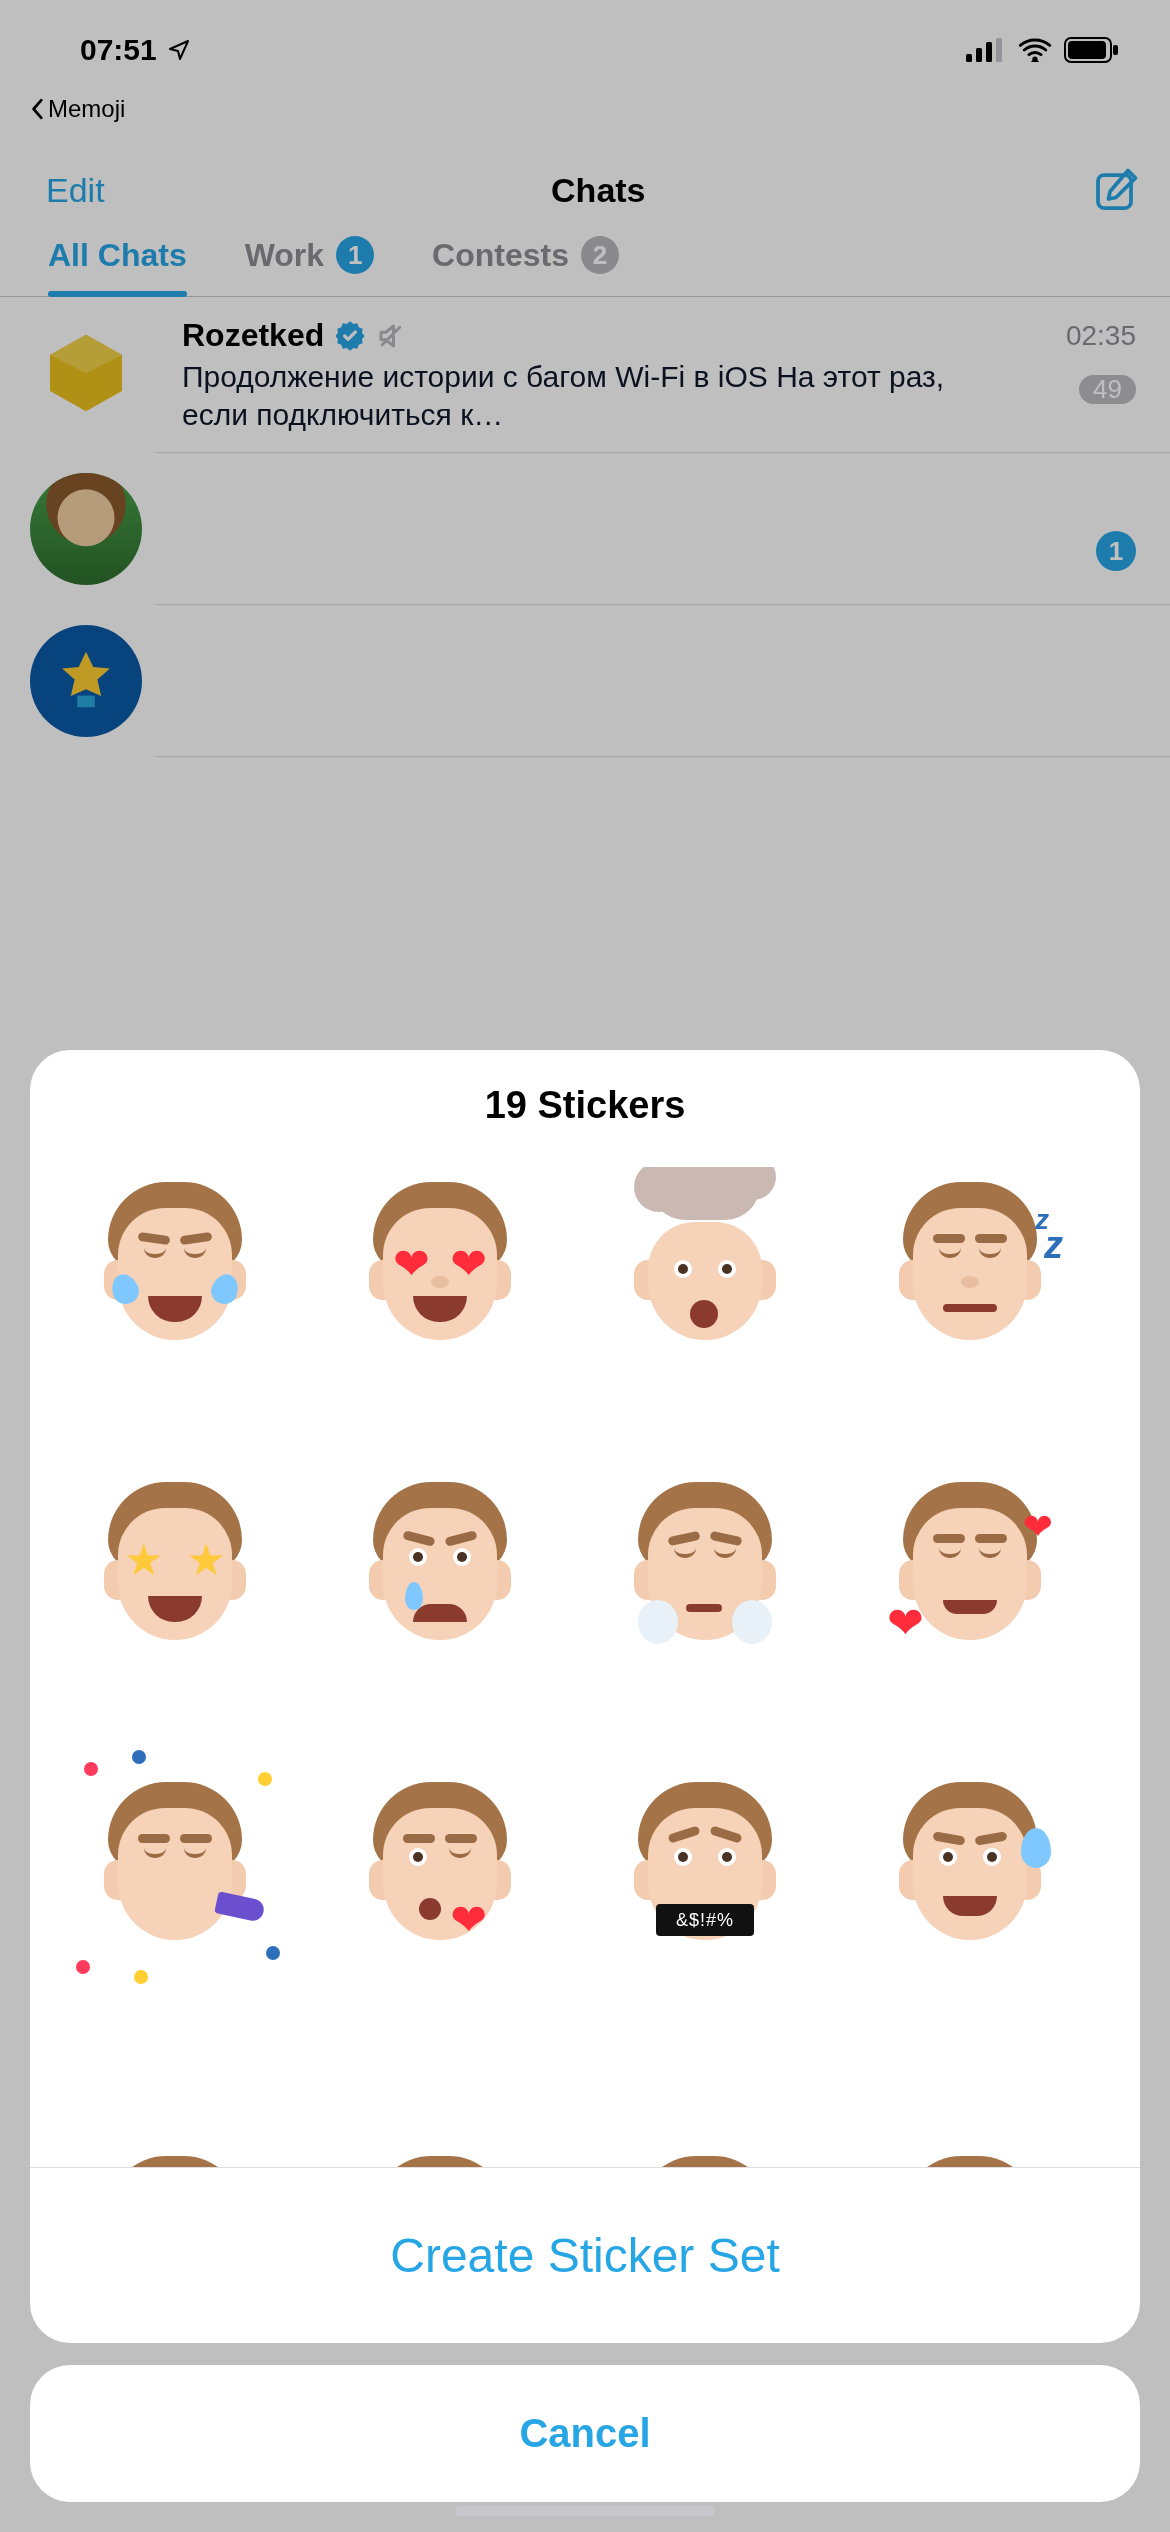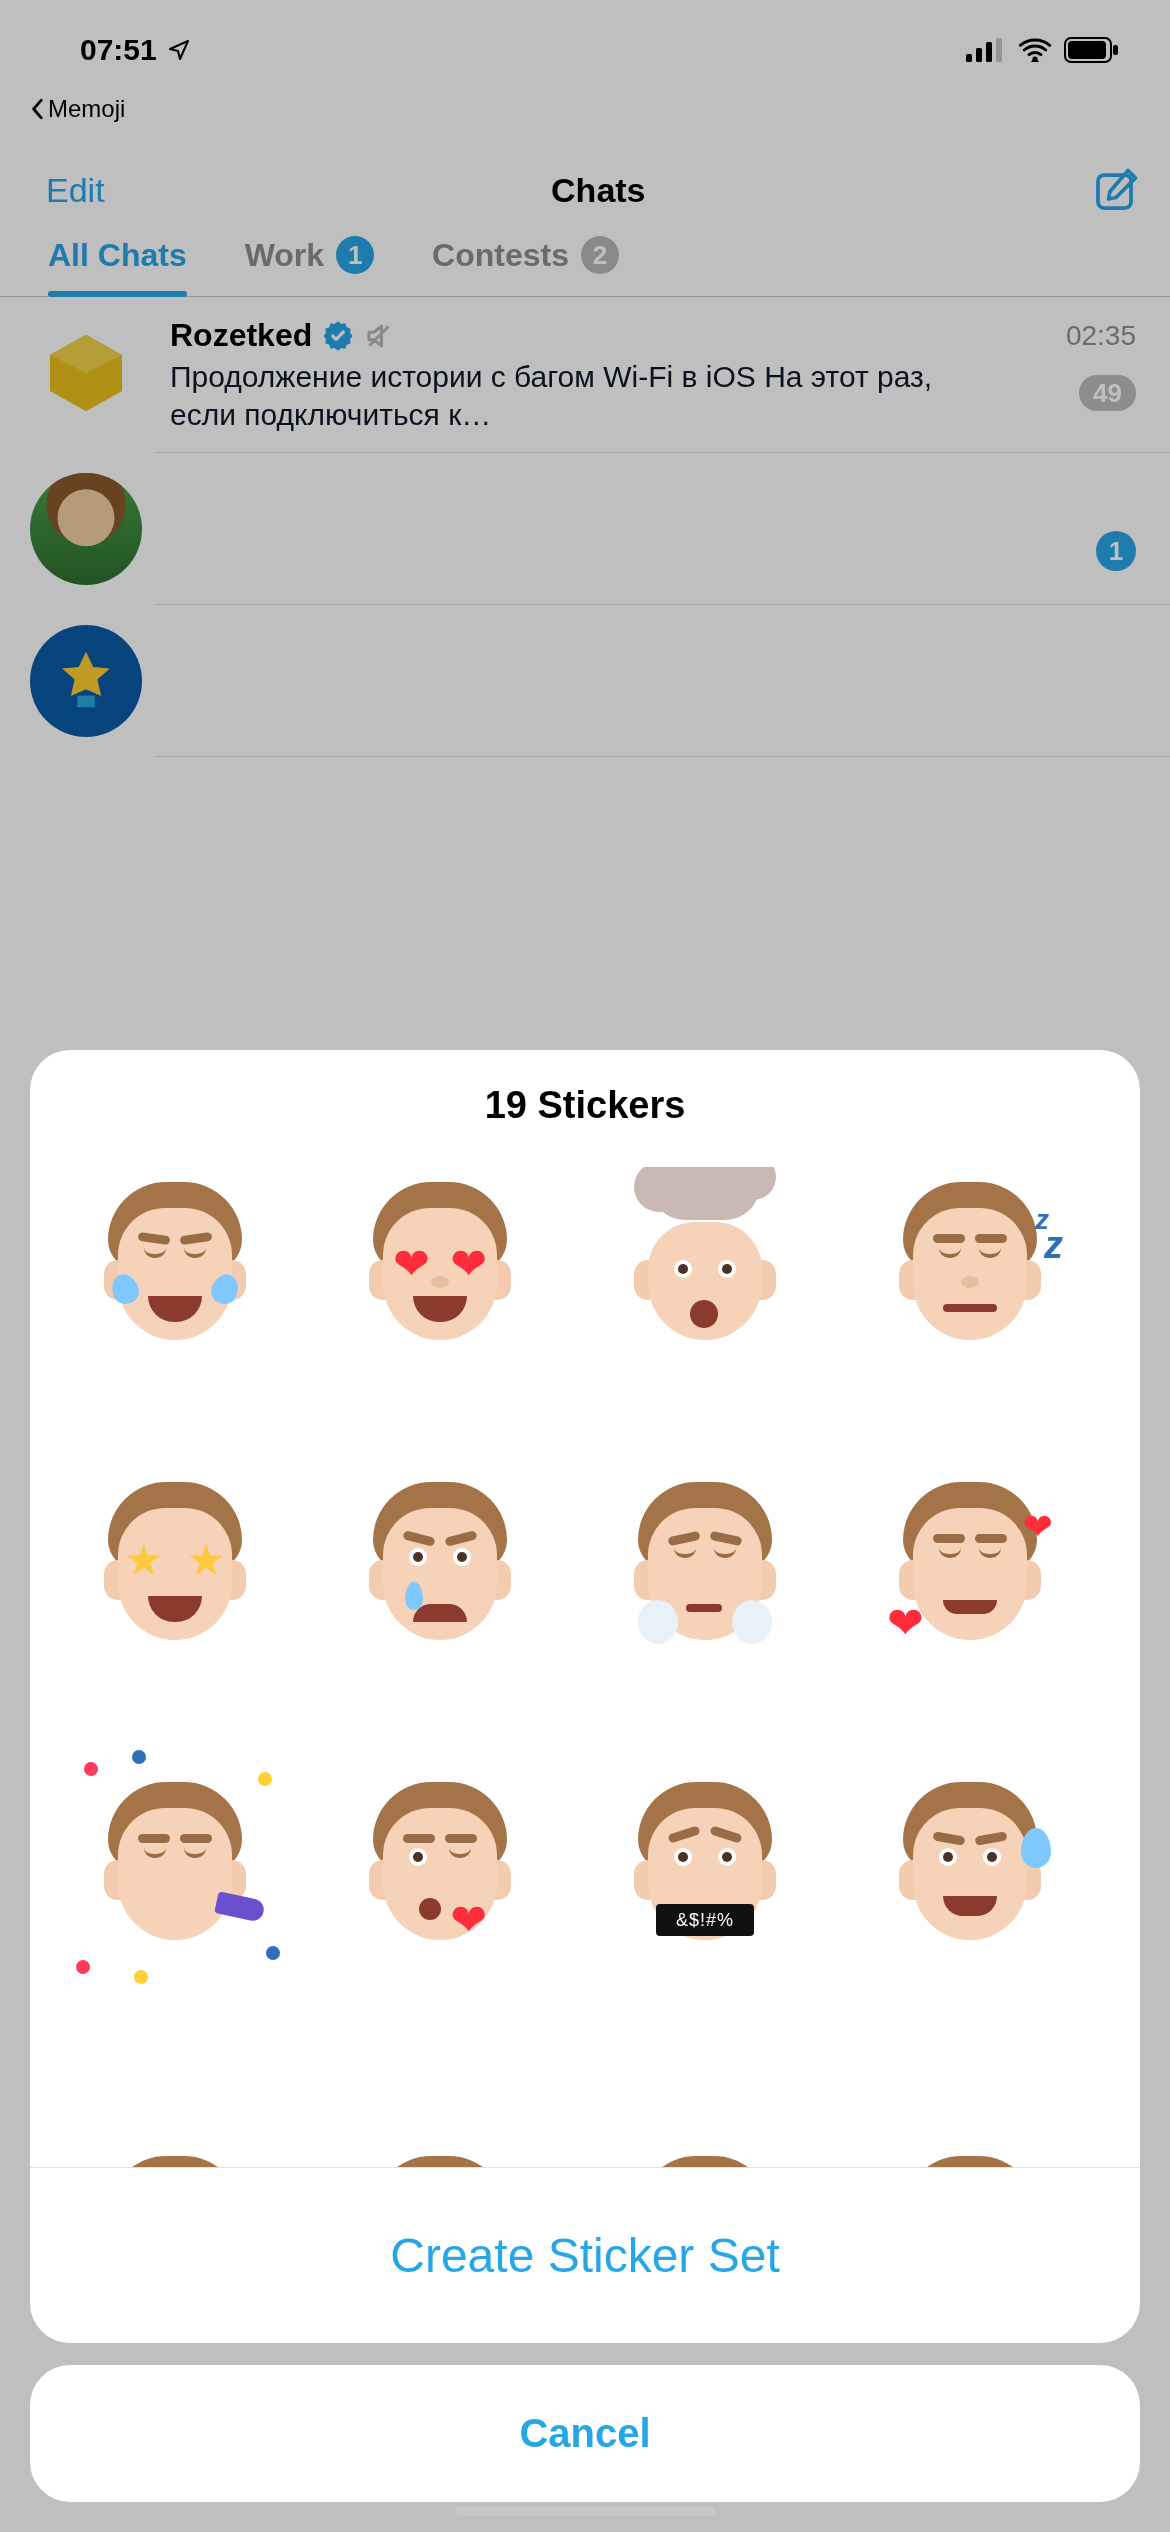--- a/index.html
+++ b/index.html
@@ -55,27 +55,27 @@
 .tab.active::after { content: ""; position: absolute; left: 0; right: 0; bottom: -1px; height: 6px; background: #27a6e6; border-radius: 3px; }
 .badge-blue { background: #27a6e6; color: #fff; border-radius: 999px; min-width: 38px; height: 38px; padding: 0 10px; display: flex; align-items: center; justify-content: center; font-size: 26px; font-weight: 700; }
 .badge-gray { background: #b9b9bd; color: #fff; border-radius: 999px; min-width: 38px; height: 38px; padding: 0 10px; display: flex; align-items: center; justify-content: center; font-size: 26px; font-weight: 700; }
 .tabline { height: 1px; background: #c7c7cc; }
 
 
 .chat-list { }
 .chat-row { display: flex; padding: 20px 34px 20px 30px; gap: 28px; align-items: flex-start; position: relative; }
 .chat-row::after { content: ""; position: absolute; left: 155px; right: 0; bottom: 0; height: 1px; background: #e0e0e2; }
 .avatar { width: 112px; height: 112px; border-radius: 56px; flex-shrink: 0; display: flex; align-items: center; justify-content: center; background: #edc21c; }
-.chat-body { flex: 1; min-width: 0; }
+.chat-body { flex: 1; min-width: 0; margin-left: 12px; }
 .chat-top { display: flex; align-items: center; gap: 10px; }
 .chat-name { font-size: 32px; font-weight: 600; }
 .chat-time { font-size: 28px; color: #8e8e93; margin-left: auto; }
 .chat-msg { font-size: 30px; color: #0f172a; line-height: 1.25; margin-top: 4px; max-width: 780px; overflow: hidden; }
 .chat-right { position: absolute; right: 34px; top: 78px; }
-.badge-unread-gray { background: #bcbcc0; color: #fff; border-radius: 999px; min-width: 52px; height: 36px; padding: 0 14px; display: flex; align-items: center; justify-content: center; font-size: 26px; font-weight: 700; }
+.badge-unread-gray { background: #bcbcc0; color: #fff; border-radius: 999px; min-width: 52px; height: 29px; padding: 0 14px; display: flex; align-items: center; justify-content: center; font-size: 26px; font-weight: 400; }
 .badge-unread-blue { background: #27a6e6; color: #fff; border-radius: 999px; width: 40px; height: 40px; display: flex; align-items: center; justify-content: center; font-size: 26px; font-weight: 600; }
 .verified { width: 32px; height: 32px; }
 
 
 .overlay {
   position: absolute;
   inset: 0;
   background: rgba(0,0,0,0.25);
 }
 .sheet-wrap {

